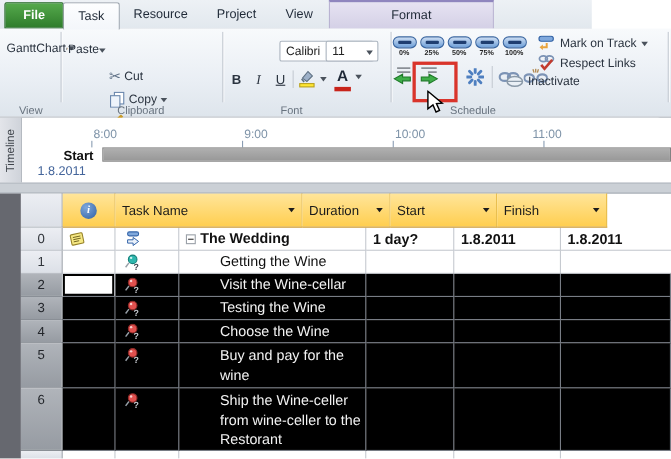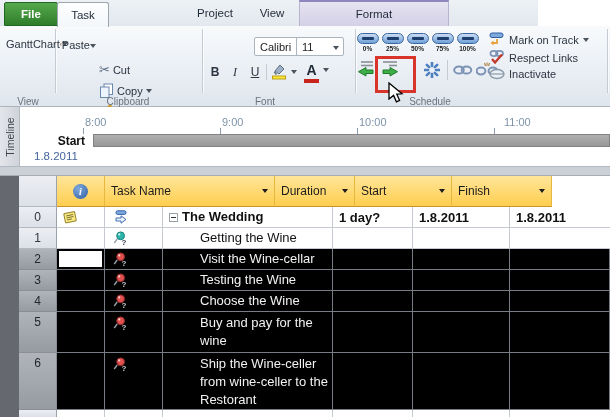--- a/index.html
+++ b/index.html
@@ -92,20 +92,23 @@
 
 <div id="app">
 
   <div class="abs tabrow">
     <div class="tab tab-file">
         <span>File</span>
       </div>
     <div class="tab tab-active">
         <span>Task</span>
       </div>
+    <div class="tab" style="left:113px;width:66px;">
+        <span>Resource</span>
+      </div>
     <div class="tab" style="left:188px;width:54px;">
         <span>Project</span>
       </div>
     <div class="tab" style="left:250px;width:44px;">
         <span>View</span>
       </div>
     <div class="abs ctx-format">
         <span>Format</span>
       </div>
   </div>
@@ -264,21 +267,21 @@
       <i class="dd"></i>
     </div>
     <div class="sched-item" style="left:489px;top:24px;">
       <svg width="16" height="15" viewBox="0 0 16 15">
         <ellipse cx="5" cy="3.5" rx="3.6" ry="2.6" fill="none" stroke="#7C93B5" stroke-width="1.6"></ellipse>
         <ellipse cx="10.5" cy="3.5" rx="3.6" ry="2.6" fill="none" stroke="#7C93B5" stroke-width="1.6"></ellipse>
         <polyline points="3,9 6,12.5 13,4.5" fill="none" stroke="#C23B2E" stroke-width="2.4"></polyline>
       </svg>
       <span>Respect Links</span>
     </div>
-    <div class="sched-item" style="left:489px;top:42px;">
+    <div class="sched-item" style="left:460px;top:42px;">
       <svg width="16" height="12" viewBox="0 0 16 12">
         <ellipse cx="8" cy="6" rx="7" ry="4.5" fill="#EAF0F6" stroke="#8A99A8" stroke-width="1.4"></ellipse>
         <line x1="1" y1="6" x2="15" y2="6" stroke="#8A99A8" stroke-width="1.2"></line>
       </svg>
       <span>Inactivate</span>
     </div>
     <span class="glabel" style="left:430px;">Schedule</span>
   </div>
 
   <div class="abs redbox"></div>
@@ -286,21 +289,21 @@
     <polygon points="1,1 1,17 5.6,13.4 8.4,19.8 11.6,18.4 8.8,12.2 14,11.8" fill="#FFF" stroke="#000" stroke-width="1.3"></polygon>
   </svg>
 
   <div class="abs tl-strip">
     <span>Timeline</span>
   </div>
   <div class="abs tl-pane" style="left:20px;width:590px;">
     <span class="hour" style="left:65px;">8:00</span>
     <span class="hour" style="left:202px;">9:00</span>
     <span class="hour" style="left:339px;">10:00</span>
-    <span class="hour" style="left:484px;">11:00</span>
+    <span class="hour" style="left:464px;">11:00</span>
     <span class="tick" style="left:63px;"></span>
     <span class="tick" style="left:200px;"></span>
     <span class="tick" style="left:337px;"></span>
     <span class="tick" style="left:474px;"></span>
     <div class="tl-bar" style="left:73px;width:517px;"></div>
     <span class="tl-start" style="left:10px;">Start</span>
     <span class="tl-date" style="left:14px;">1.8.2011</span>
   </div>
   <div class="abs splitter"></div>
 

